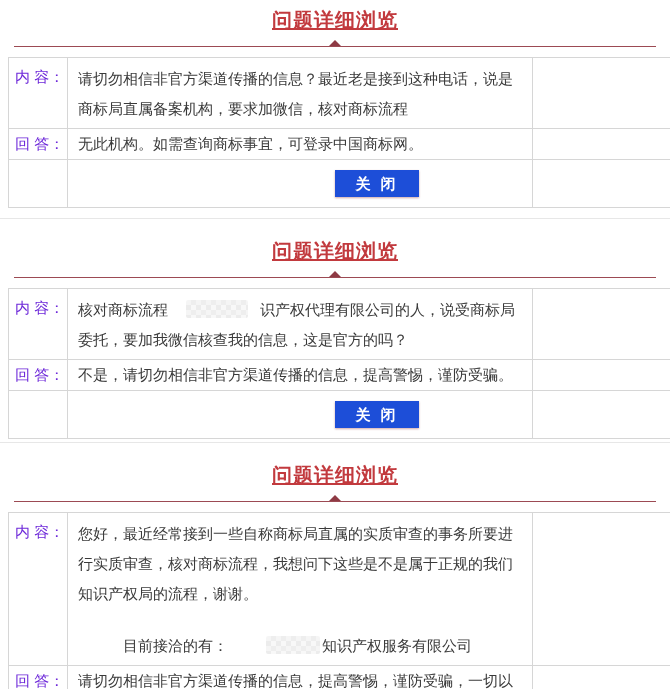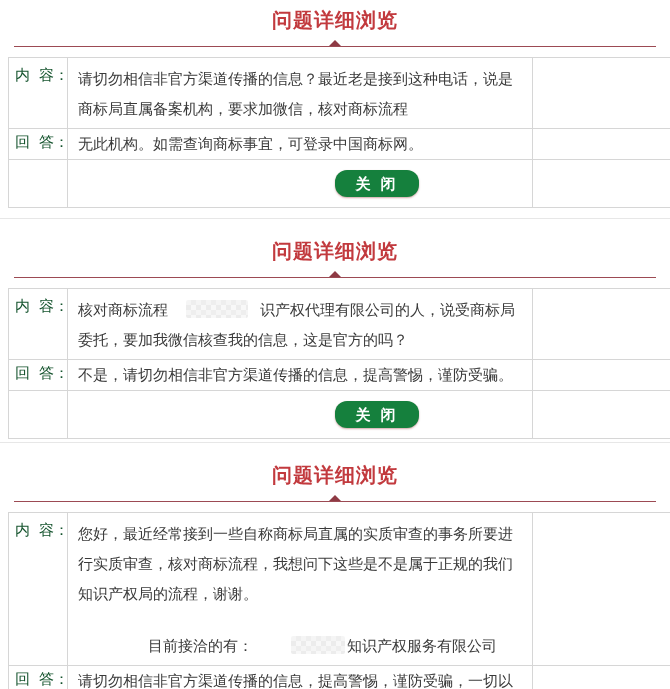--- a/index.html
+++ b/index.html
@@ -9,21 +9,21 @@
     color:#3a3a3a;font-size:15px;
     -webkit-font-smoothing:antialiased;
   }
   .section{position:relative;}
   .section + .section{border-top:1px solid #e7e7e7;}
   .sec2{margin-top:10px;}
   .sec3{margin-top:3px;}
   .sec-title{
     text-align:center;font-size:20px;font-weight:600;
     color:#c23a3e;letter-spacing:1px;
-    padding-top:9px;line-height:22px;
+    padding-top:9px;line-height:22px;text-decoration:underline;
   }
   .sec2 .sec-title,.sec3 .sec-title{padding-top:21px;}
   .divider{
     position:relative;height:1px;background:#9c4a53;
     margin:15px 14px 0 14px;
   }
   .divider .arrow{
     position:absolute;left:50%;top:-6px;transform:translateX(-50%);
     width:0;height:0;
     border-left:6px solid transparent;border-right:6px solid transparent;
@@ -34,51 +34,51 @@
     margin:10px 0 0 8px;width:653px;
     background:#fff;
   }
   table.qa td{
     border:1px solid #d6d6d6;
     vertical-align:top;
     word-break:break-all;
   }
   td.label-cell{
     width:52px;padding:8px 0 0 6px;
-    line-height:22px;white-space:nowrap;color:#14532d;font-family:Liberation Mono, monospace;
+    line-height:22px;white-space:nowrap;color:#6d28d9;
   }
   td.content-cell{
     width:444px;padding:6px 10px 4px 10px;line-height:30px;
   }
   td.spacer-cell{width:141px;}
   tr.row-content{height:60px;}
   tr.row-content-tall{height:116px;}
   tr.row-answer{height:30px;}
   tr.row-answer td.label-cell{padding-top:4px;}
   tr.row-answer td.content-cell{padding-top:2px;padding-bottom:2px;line-height:26px;}
   tr.row-button{height:48px;}
   tr.row-button td.content-cell{padding:10px 0 0 267px;line-height:normal;}
   .close-btn{
     display:inline-block;min-width:84px;height:27px;line-height:27px;
-    background:#15803d;color:#ffffff;text-align:center;
+    background:#1d4ed8;color:#ffffff;text-align:center;
     font-size:15px;font-weight:bold;letter-spacing:3px;
-    border:none;border-radius:12px;
+    border:none;border-radius:0;
     box-shadow:0 1px 2px rgba(120,0,0,.35);
     padding:0 6px;cursor:pointer;
     font-family:"Liberation Sans","DejaVu Sans",sans-serif;
   }
   .redacted{
     display:inline-block;vertical-align:middle;
     height:18px;border-radius:2px;
     background:
       conic-gradient(#eeeeee 25%,#f8f8f8 0 50%,#ececec 0 75%,#f5f5f5 0) 0 0/10px 10px;
   }
   .redacted.r-s2{width:62px;margin:0 12px 4px 18px;}
   .redacted.r-s3{width:54px;margin:0 2px 4px 38px;}
-  .para2{margin-top:22px;padding-left:45px;line-height:30px;text-align:center;}
+  .para2{margin-top:22px;padding-left:45px;line-height:30px;}
 </style>
 </head>
 <body>
 
 <div class="section sec1">
   <div class="sec-title">问题详细浏览</div>
   <div class="divider">
     <span class="arrow"></span>
   </div>
   <table class="qa">

